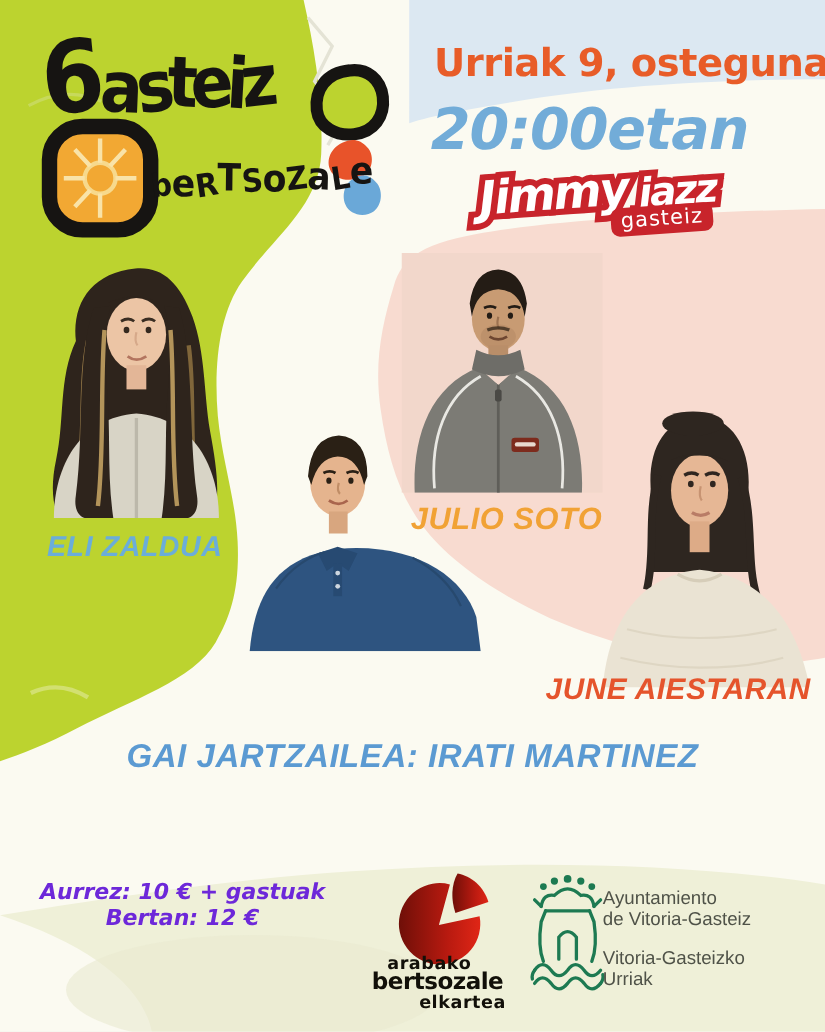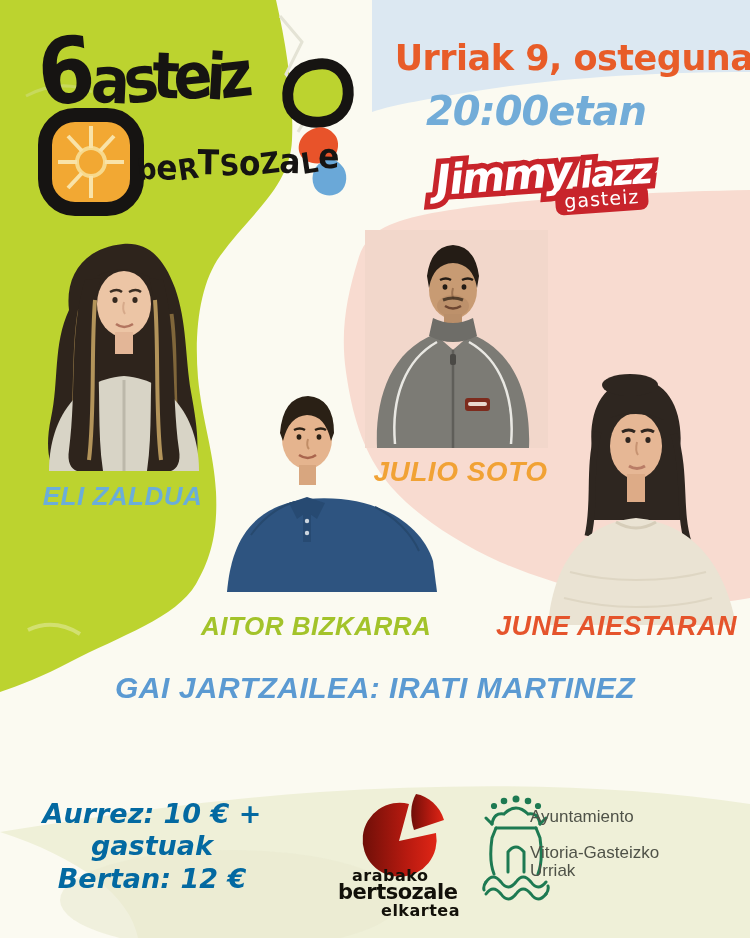--- a/index.html
+++ b/index.html
@@ -38,21 +38,21 @@
 
   
   .date-line{
     left:372px;top:38px;width:372px;text-align:center;
     font-family:"DejaVu Sans",sans-serif;font-weight:bold;
     font-size:35px;color:#e85c28;letter-spacing:-.5px;padding-left:16px;
   }
   .time-line{
     left:368px;top:88px;width:336px;text-align:center;
     font-family:"DejaVu Sans",sans-serif;font-weight:bold;font-style:italic;
-    font-size:40px;color:#72acd8;letter-spacing:-1px;
+    font-size:52px;color:#72acd8;letter-spacing:-1px;
   }
 
   
   .jimmy{left:436px;top:148px;width:230px;height:70px;transform:rotate(-4deg);}
   .jline{
     position:absolute;left:0;top:0;white-space:nowrap;
     font-family:"DejaVu Sans",sans-serif;font-weight:bold;font-style:italic;
     font-size:42px;letter-spacing:-2px;
   }
   .jline .jz{font-size:36px;margin-left:10px;display:inline-block;transform:translateY(3px);}
@@ -77,32 +77,32 @@
   .n-aitor{left:201px;top:611px;width:230px;font-size:26px;color:#a3c32a;}
   .n-june{left:496px;top:611px;width:240px;font-size:27px;color:#e5542c;}
   .host-line{
     left:69px;top:671px;width:612px;text-align:center;white-space:nowrap;
     font-family:"Liberation Sans",sans-serif;font-weight:bold;font-style:italic;
     font-size:30px;color:#5b9ad2;letter-spacing:.5px;
   }
 
   
   .prices{
-    left:18px;top:798px;width:268px;text-align:center;
+    left:32px;top:798px;width:268px;text-align:center;
     font-family:"DejaVu Sans",sans-serif;font-weight:bold;font-style:italic;
-    font-size:27px;color:#0369a1;line-height:1.2;
+    font-size:20px;color:#6d28d9;line-height:1.2;
   }
 
   
   .bz-text{left:338px;top:868px;width:130px;color:#121009;
     font-family:"DejaVu Sans",sans-serif;font-weight:bold;line-height:.95;}
   .bz-text .l1{font-size:16px;padding-left:14px;letter-spacing:.5px;}
   .bz-text .l2{font-size:21px;letter-spacing:-.5px;}
   .bz-text .l3{font-size:16px;text-align:right;padding-right:8px;letter-spacing:.5px;}
-  .cc-text{left:530px;top:808px;width:185px;color:#4f5248;
+  .cc-text{left:548px;top:808px;width:185px;color:#4f5248;
     font-family:"Liberation Sans",sans-serif;font-size:17px;line-height:1.1;}
   .cc-text .grp2{margin-top:17px;}
 </style>
 </head>
 <body>
 
 <div class="poster">
 
   <svg class="abs" style="left:0;top:0" width="750" height="938" viewBox="0 0 750 938">
     <defs>
@@ -237,21 +237,20 @@
     <path d="M2 207 C6 162 22 122 82 114 C150 108 196 138 208 176 L212 207 Z" fill="#2e5480"></path>
     <path d="M64 118 L82 112 L100 118 L92 134 L82 127 L72 134 Z" fill="#274a72"></path>
     <rect x="78" y="127" width="8" height="30" fill="#274a72"></rect>
     <circle cx="82" cy="136" r="2.2" fill="#cdd6df"></circle>
     <circle cx="82" cy="148" r="2.2" fill="#cdd6df"></circle>
     <path d="M26 150 C40 130 58 120 70 117 M150 122 C170 132 186 148 194 166" stroke="#27496e" stroke-width="2" fill="none"></path>
   </svg>
 
   <div class="abs pname n-eli">ELI ZALDUA</div>
   <div class="abs pname n-julio">JULIO SOTO</div>
-  <div class="abs pname n-aitor">AITOR BIZKARRA</div>
   <div class="abs host-line">GAI JARTZAILEA: IRATI MARTINEZ</div>
 
   <div class="abs pname n-june">JUNE AIESTARAN</div>
 
   <div class="abs prices">
     <div>Aurrez: 10 € + gastuak</div>
     <div>Bertan: 12 €</div>
   </div>
 
   <svg class="abs" style="left:352px;top:792px" width="100" height="92" viewBox="0 0 100 92">
@@ -283,17 +282,18 @@
       <path d="M16 34 L12 44 C10 58 10 70 14 80 M56 34 L60 44 C62 58 62 70 58 80"></path>
       <path d="M16 34 H56"></path>
       <path d="M28 78 V58 Q 36 48 44 58 V78"></path>
       <path d="M6 88 q7 -10 15 0 q7 10 15 0 q7 -10 15 0 q7 10 15 0"></path>
       <path d="M6 100 q7 -10 15 0 q7 10 15 0 q7 -10 15 0 q7 10 15 0"></path>
       <path d="M6 88 q-3 4 -2 8 M66 100 q3 -4 2 -8"></path>
     </g>
   </svg>
   <div class="abs cc-text">
     <div>Ayuntamiento</div>
+    <div>de Vitoria-Gasteiz</div>
     <div class="grp2">Vitoria-Gasteizko</div>
     <div>Urriak</div>
   </div>
 
 </div>
 
 </body></html>

